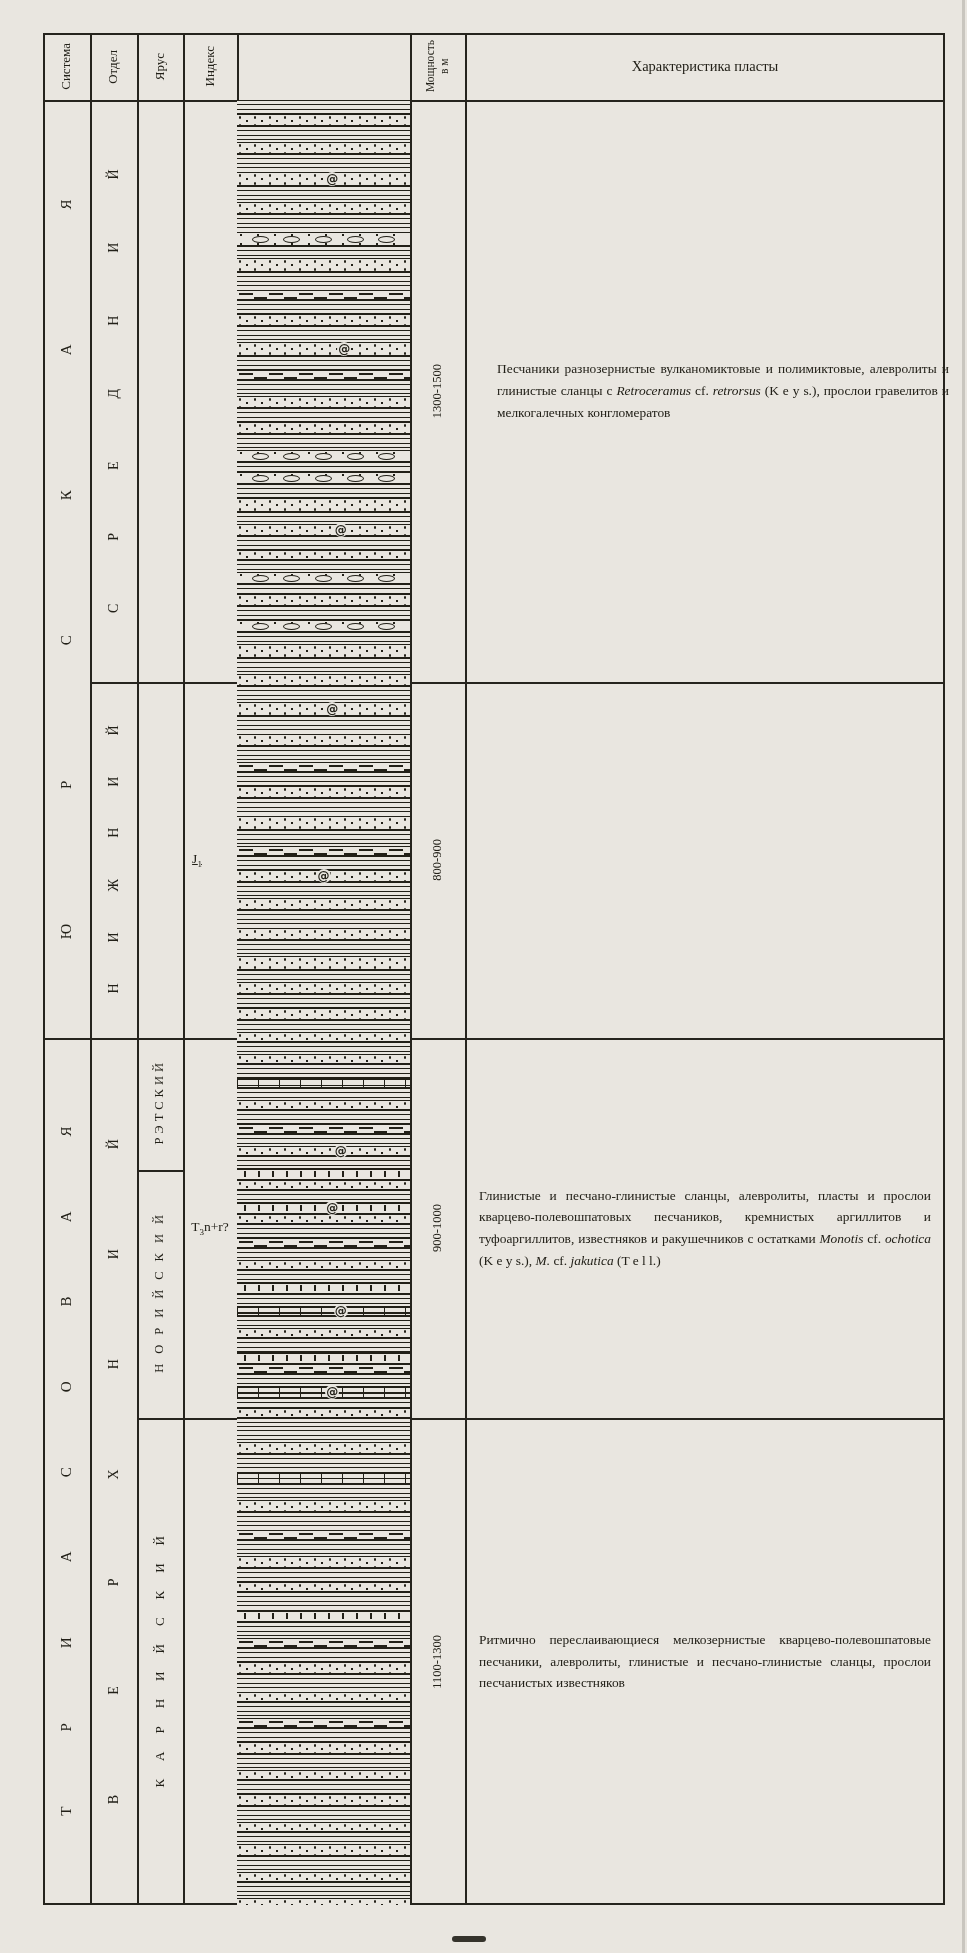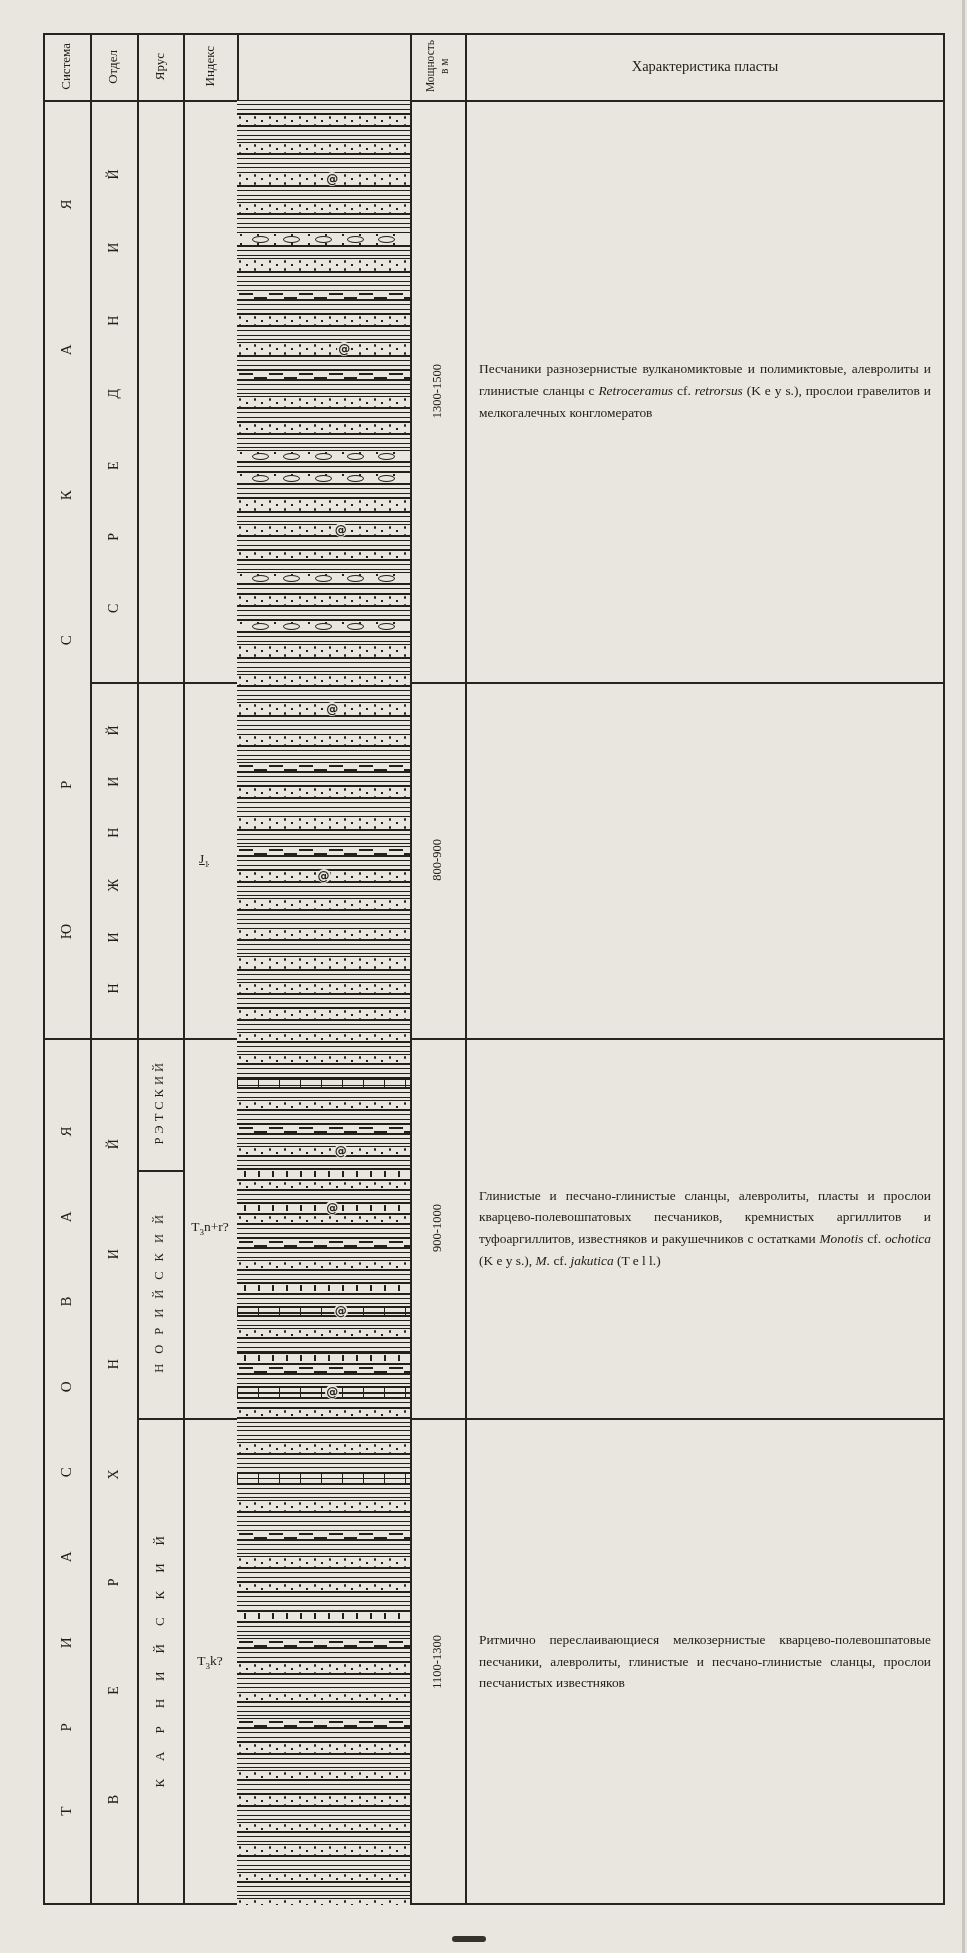--- a/index.html
+++ b/index.html
@@ -181,29 +181,26 @@
   <div class="cell" style="left:137px;top:1038px;width:46px;height:132px;">
     <div class="vtext stg" style="--lsp:4px;">РЭТСКИЙ</div>
   </div>
   <div class="cell" style="left:137px;top:1170px;width:46px;height:248px;">
     <div class="vtext stg" style="--lsp:10px;">НОРИЙСКИЙ</div>
   </div>
   <div class="cell" style="left:137px;top:1418px;width:46px;height:487px;">
     <div class="vtext stg" style="--lsp:18px;font-size:13px;">КАРНИЙСКИЙ</div>
   </div>
 
-  <div class="cell" style="left:177px;top:682px;width:54px;height:356px;text-decoration:underline;">
+  <div class="cell" style="left:170px;top:682px;width:54px;height:356px;text-decoration:underline;">
     <span class="idx">J<sub>1</sub></span>
   </div>
   <div class="cell" style="left:183px;top:1038px;width:54px;height:380px;">
     <span class="idx">T<sub>3</sub>n+r?</span>
   </div>
-  <div class="cell" style="left:183px;top:1418px;width:54px;height:487px;">
-    <span class="idx">T<sub>3</sub>k?</span>
-  </div>
 
   <div class="lith">
       <div class="band b-l" style="height: 14px;"></div>
       <div class="band b-d" style="height: 12px;"></div>
       <div class="band b-l" style="height: 16px;"></div>
       <div class="band b-d" style="height: 12px;"></div>
       <div class="band b-l" style="height: 18px;"></div>
       <div class="band b-d" style="height: 14px;">
         <span class="fossil" style="left: 55%;">@</span>
       </div>
@@ -395,21 +392,21 @@
   <div class="cell" style="left:410px;top:682px;width:55px;height:356px;">
     <div class="vtext thk">800-900</div>
   </div>
   <div class="cell" style="left:410px;top:1038px;width:55px;height:380px;">
     <div class="vtext thk">900-1000</div>
   </div>
   <div class="cell" style="left:410px;top:1418px;width:55px;height:487px;">
     <div class="vtext thk">1100-1300</div>
   </div>
 
-  <div class="cell desc-cell" style="left:465px;top:100px;width:480px;height:582px;">
+  <div class="cell desc-cell" style="left:483px;top:100px;width:480px;height:582px;">
     <div class="desc"><span>Песчаники разнозернистые вулканомиктовые и полимиктовые, алевролиты и глинистые сланцы с </span><span class="it">Retroceramus</span><span> cf. </span><span class="it">retrorsus</span><span> (K e y s.), прослои гравелитов и мелкогалечных конгломератов</span></div>
   </div>
   <div class="cell desc-cell" style="left:465px;top:1038px;width:480px;height:380px;">
     <div class="desc"><span>Глинистые и песчано-глинистые сланцы, алевролиты, пласты и прослои кварцево-полевошпатовых песчаников, кремнистых аргиллитов и туфоаргиллитов, известняков и ракушечников с остатками </span><span class="it">Monotis</span><span> cf. </span><span class="it">ochotica</span><span> (K e y s.), </span><span class="it">M.</span><span> cf. </span><span class="it">jakutica</span><span> (T e l l.)</span></div>
   </div>
   <div class="cell desc-cell" style="left:465px;top:1418px;width:480px;height:487px;">
     <div class="desc"><span>Ритмично переслаивающиеся мелкозернистые кварцево-полевошпатовые песчаники, алевролиты, глинистые и песчано-глинистые сланцы, прослои песчанистых известняков</span></div>
   </div>
 
   <div class="scan-mark"></div>

